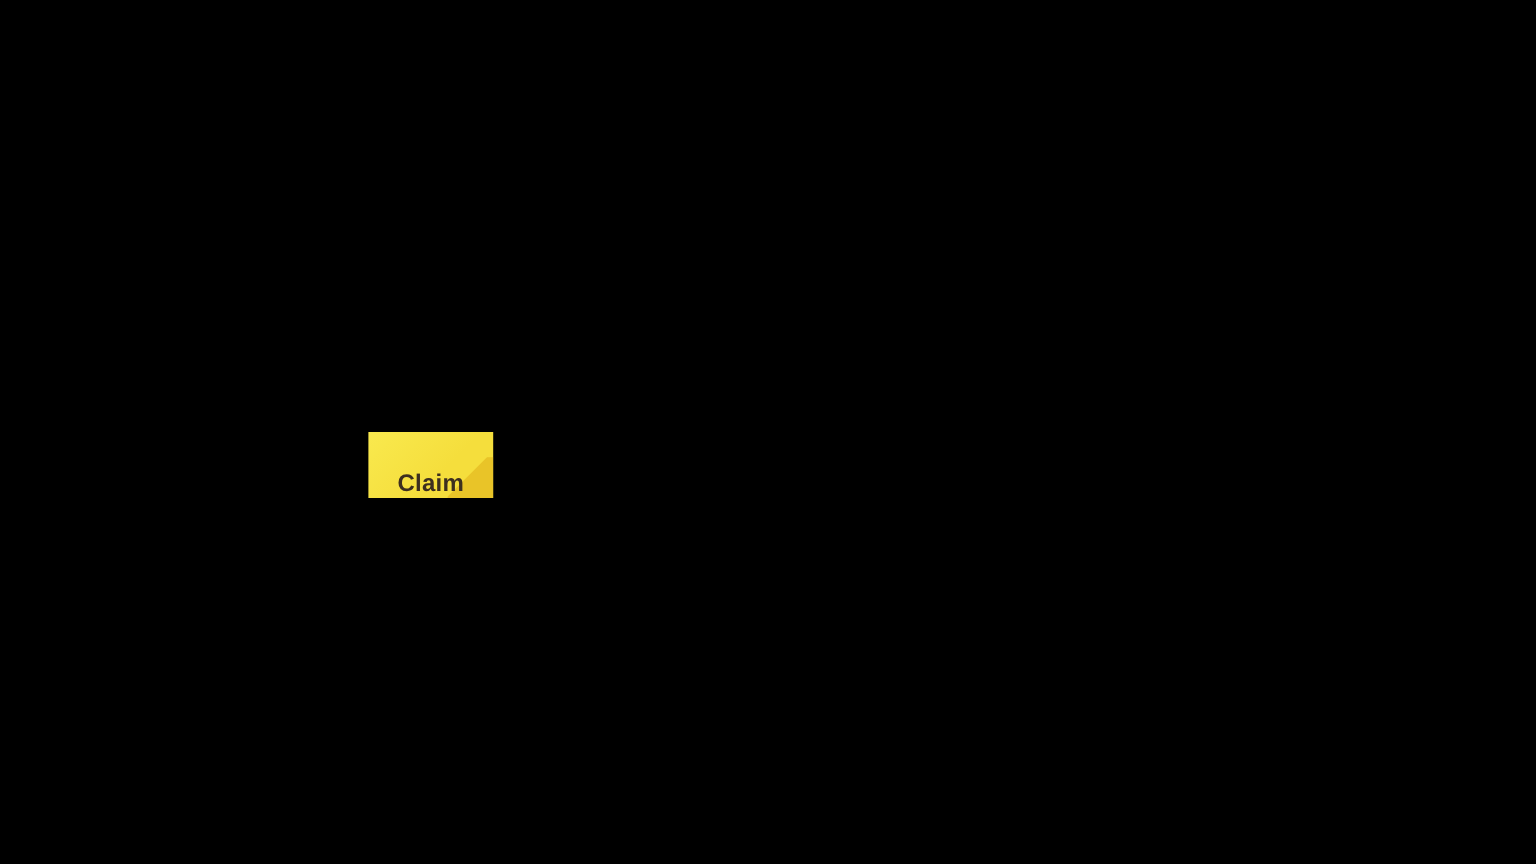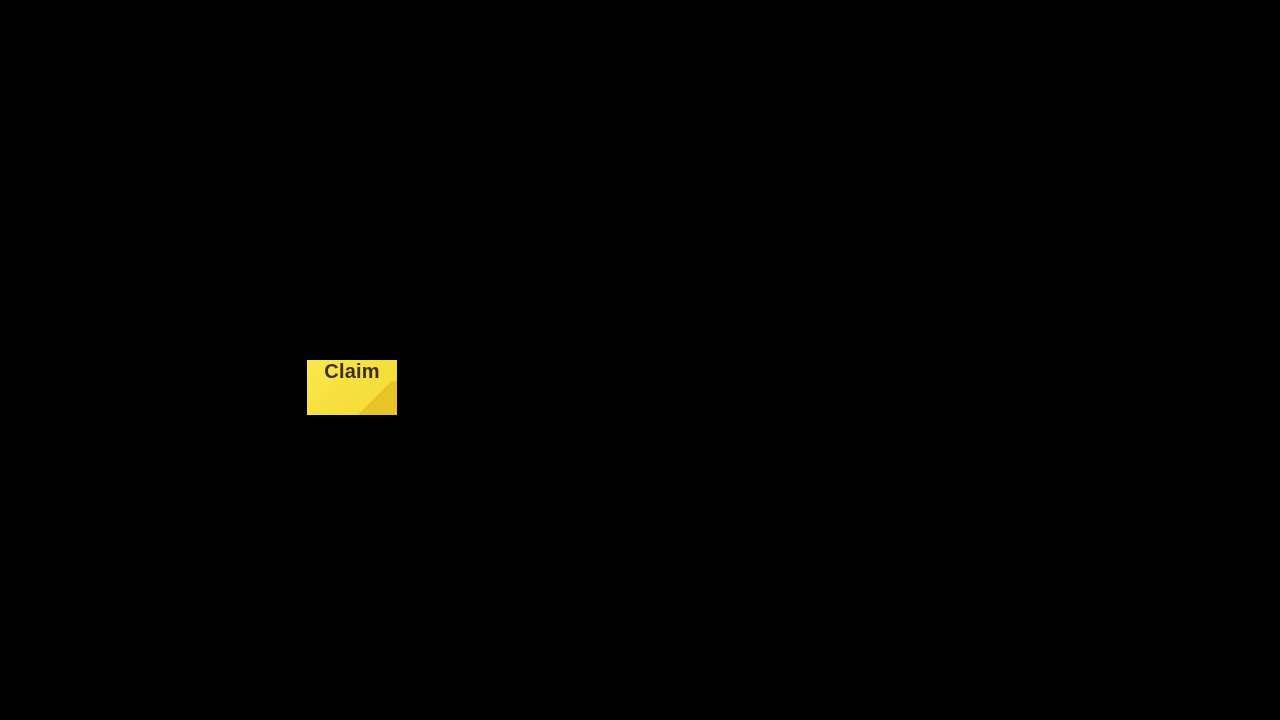--- a/index.html
+++ b/index.html
@@ -16,29 +16,29 @@
     position: relative;
     width: 1280px;
     height: 720px;
     background: var(--bg, #000000);
   }
 
   .claim-button {
     position: absolute;
     left: 307px;
     top: 360px;
-    width: 90px;
+    width: 104px;
     height: 55px;
     border: none;
     padding: 0;
     cursor: pointer;
     background: linear-gradient(135deg, var(--accent-light, #f9e94e) 0%, var(--accent, #f5de3c) 60%, var(--accent, #f5de3c) 100%);
     overflow: hidden;
     display: flex;
-    align-items: flex-start;
+    align-items: flex-end;
     justify-content: center;
   }
 
   
   .claim-button .corner-accent {
     position: absolute;
     right: 0;
     bottom: 0;
     width: 38px;
     height: 34px;

